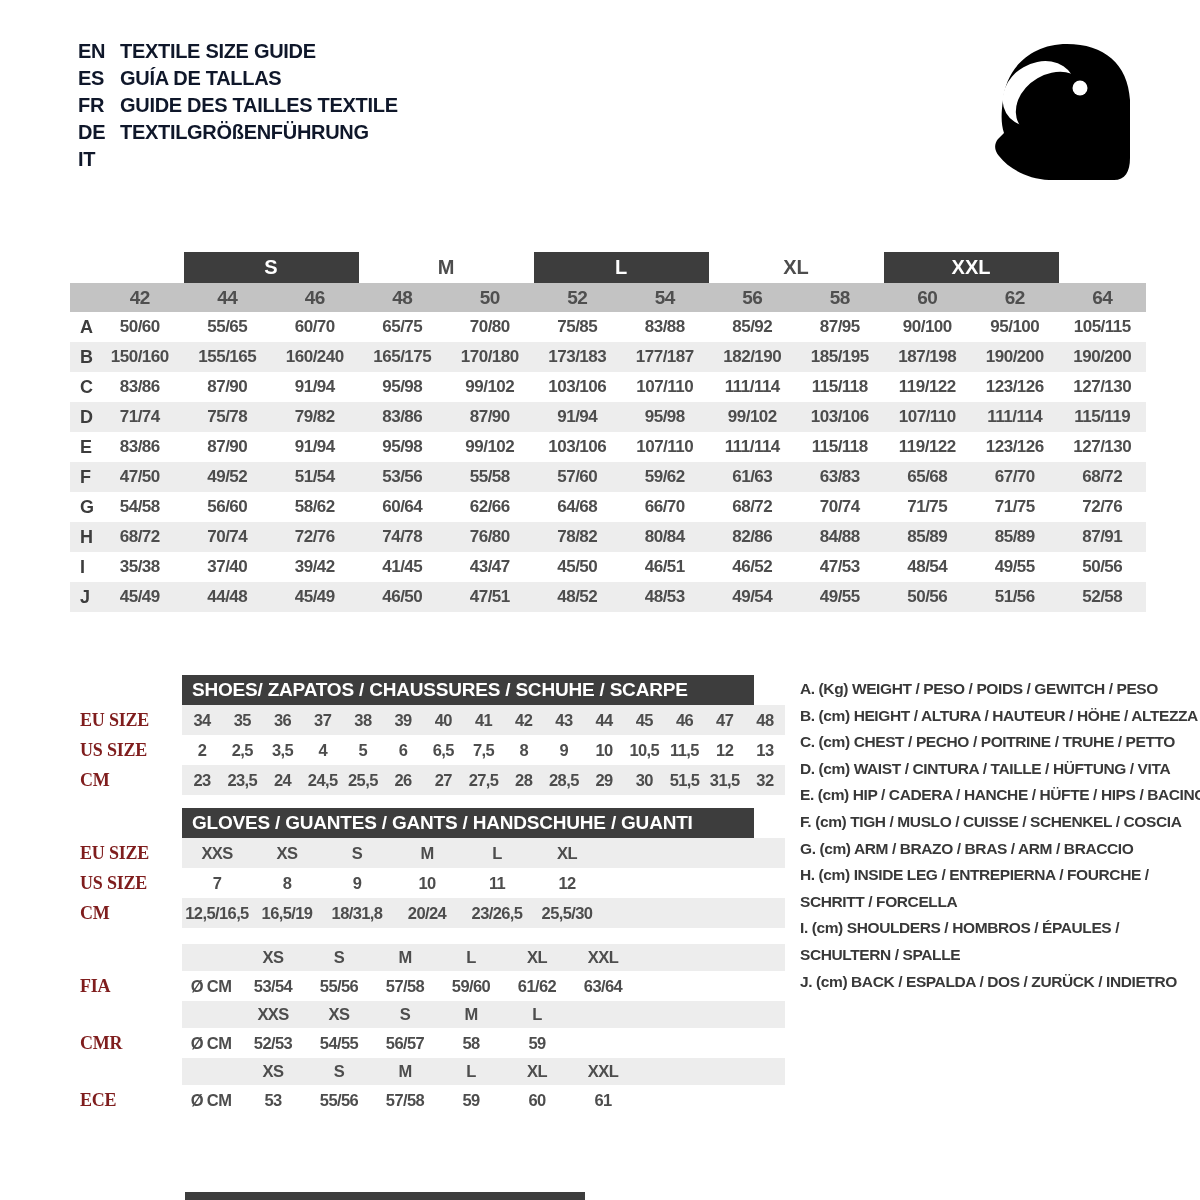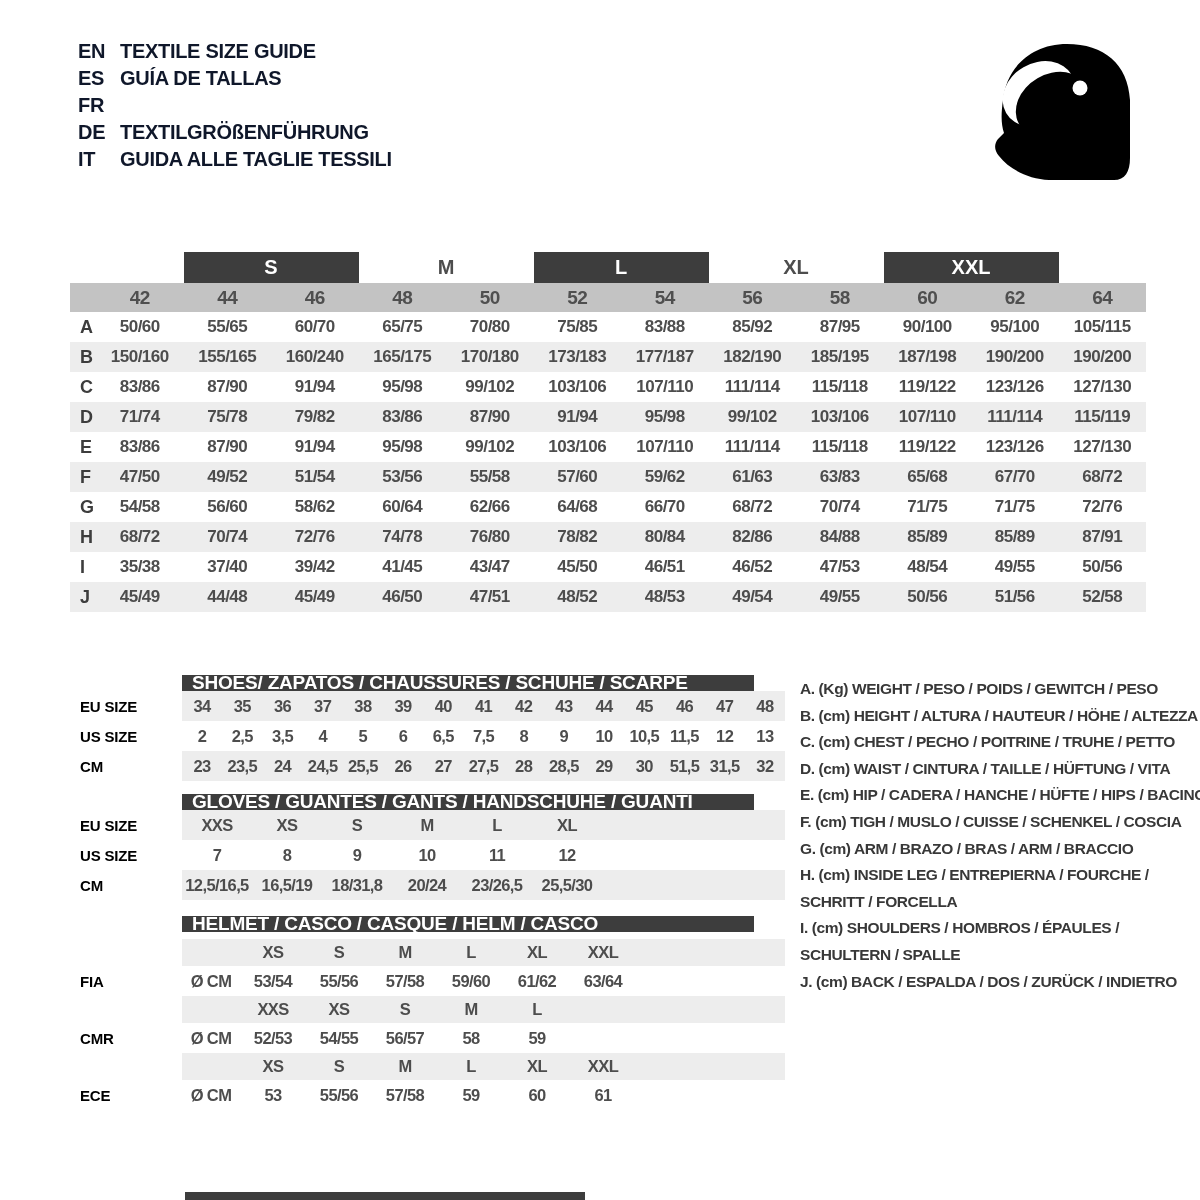--- a/index.html
+++ b/index.html
@@ -26,25 +26,25 @@
   .g-bar { background:#3d3d3d; color:#fff; }
   .n-row { height:29px; background:#c3c3c3; }
   .n-row .cell { font-size:19px; color:#4f4f4f; }
   .t-row { height:30px; }
   .t-row.alt { background:#ededed; }
   .cell { display:flex; align-items:center; justify-content:center; font-size:17px; letter-spacing:-0.5px; }
   .cell.lbl { justify-content:flex-start; padding-left:10px; font-size:18px; color:#3d3d3d; letter-spacing:0; }
 
   
   .sections { position:absolute; left:70px; top:675px; width:715px; }
-  .sec-title { margin-left:112px; width:572px; height:16px; background:#3d3d3d; color:#fff;
+  .sec-title { margin-left:112px; width:572px; height:30px; background:#3d3d3d; color:#fff;
                display:flex; align-items:center; padding-left:10px; font-size:19px; letter-spacing:-0.2px; }
   .s-row { display:grid; height:30px; }
   .s-row .cell { font-size:16.5px; letter-spacing:-0.6px; }
-  .s-row .lbl { font-size:15px; color:#000000; letter-spacing:-0.2px; }
+  .s-row .lbl { font-size:18px; color:#7f1d1d; letter-spacing:-0.2px;font-family:Liberation Serif, serif; }
   .shoes-row  { grid-template-columns:112px repeat(15,1fr); }
   .gloves-row { grid-template-columns:112px repeat(6,70px) 1fr; }
   .h-row      { grid-template-columns:112px 58px repeat(6,66px) 1fr; }
   .h-row.hdr  { height:27px; }
   .shade { background:#ededed; }
   .sec-gap-gloves { margin-top:13px;text-align:center; }
   .sec-gap-helmet { margin-top:16px; }
   .h-first { margin-top:7px; }
 
   
@@ -63,28 +63,28 @@
       <div class="lang-row">
         <div class="lang-code">EN</div>
         <div class="lang-title">TEXTILE SIZE GUIDE</div>
       </div>
       <div class="lang-row">
         <div class="lang-code">ES</div>
         <div class="lang-title">GUÍA DE TALLAS</div>
       </div>
       <div class="lang-row">
         <div class="lang-code">FR</div>
+        <div class="lang-title">GUIDE DES TAILLES TEXTILE</div>
       </div>
       <div class="lang-row">
         <div class="lang-code">DE</div>
         <div class="lang-title">TEXTILGRÖßENFÜHRUNG</div>
       </div>
       <div class="lang-row">
         <div class="lang-code">IT</div>
-        <div class="lang-title">GUIDA ALLE TAGLIE TESSILI</div>
       </div>
     </div>
 
   <svg class="helmet-logo" viewBox="0 0 158 156" aria-hidden="true">
     <path fill="#000000" d="M84 8 C 46 8 23 34 20 64 C 18 78 18 88 21 97 L 15 103 C 11 108 11 114 16 120 C 27 134 46 143 66 144 L 131 144 C 142 144 147 136 147 122 L 147 64 C 145 28 121 8 84 8 Z"></path>
     <ellipse cx="56" cy="58" rx="38" ry="31" fill="#ffffff" transform="rotate(-30 56 58)"></ellipse>
     <ellipse cx="70" cy="69" rx="39" ry="31" fill="#000000" transform="rotate(-30 70 69)"></ellipse>
     <circle cx="97" cy="52" r="7.5" fill="#ffffff"></circle>
   </svg>
 
@@ -357,21 +357,20 @@
             <div class="cell shade">16,5/19</div>
             <div class="cell shade">18/31,8</div>
             <div class="cell shade">20/24</div>
             <div class="cell shade">23/26,5</div>
             <div class="cell shade">25,5/30</div>
             <div class="cell shade"></div>
           </div>
         </div>
     </div>
     <div class="sec-gap-helmet">
-      <div class="sec-title">HELMET / CASCO / CASQUE / HELM / CASCO</div>
       <div id="helmetRows">
           <div class="s-row h-row hdr h-first">
             <div class="cell lbl"></div>
             <div class="cell shade"></div>
             <div class="cell shade">XS</div>
             <div class="cell shade">S</div>
             <div class="cell shade">M</div>
             <div class="cell shade">L</div>
             <div class="cell shade">XL</div>
             <div class="cell shade">XXL</div>

